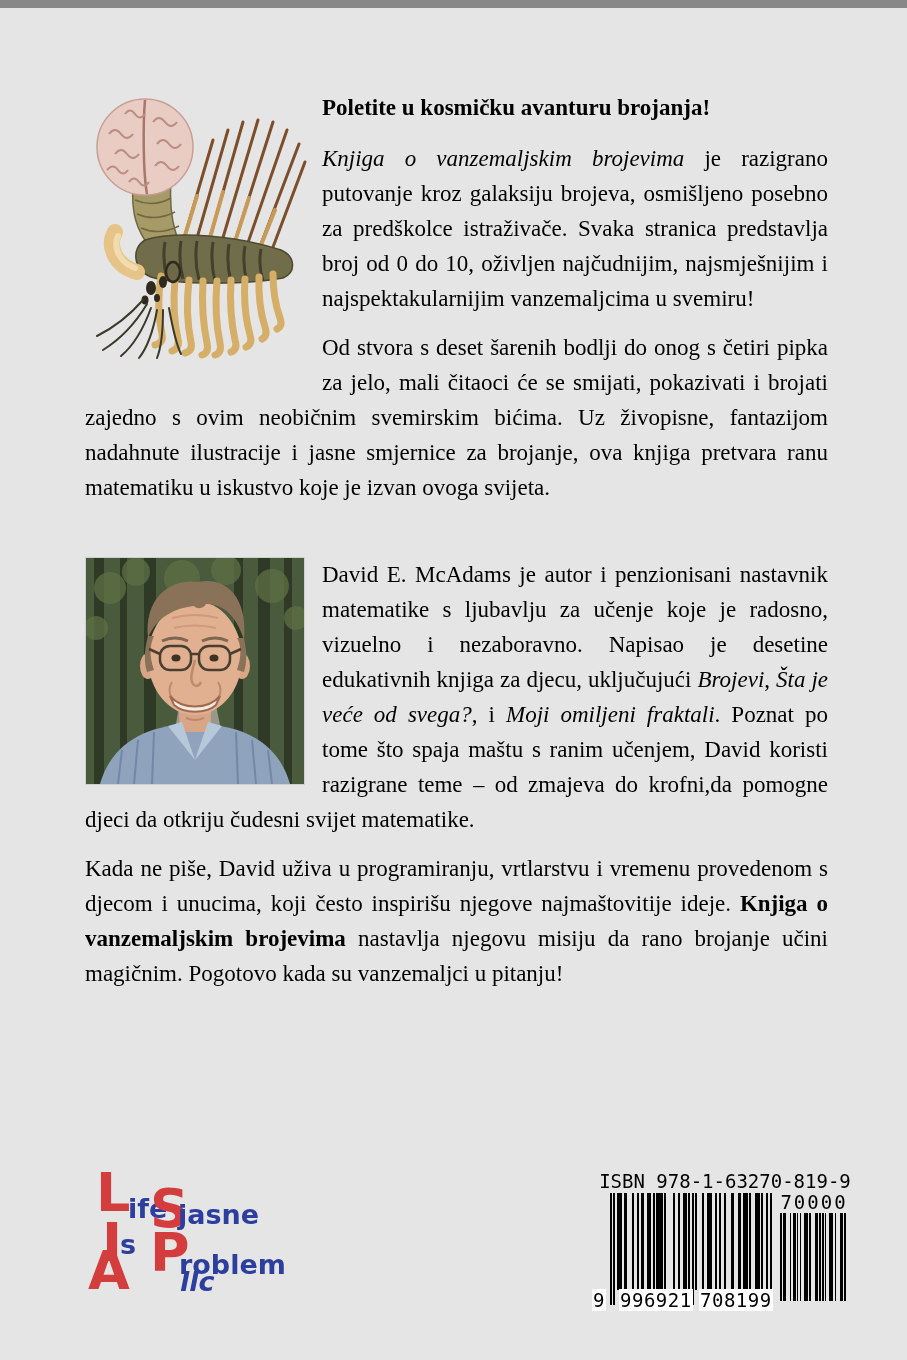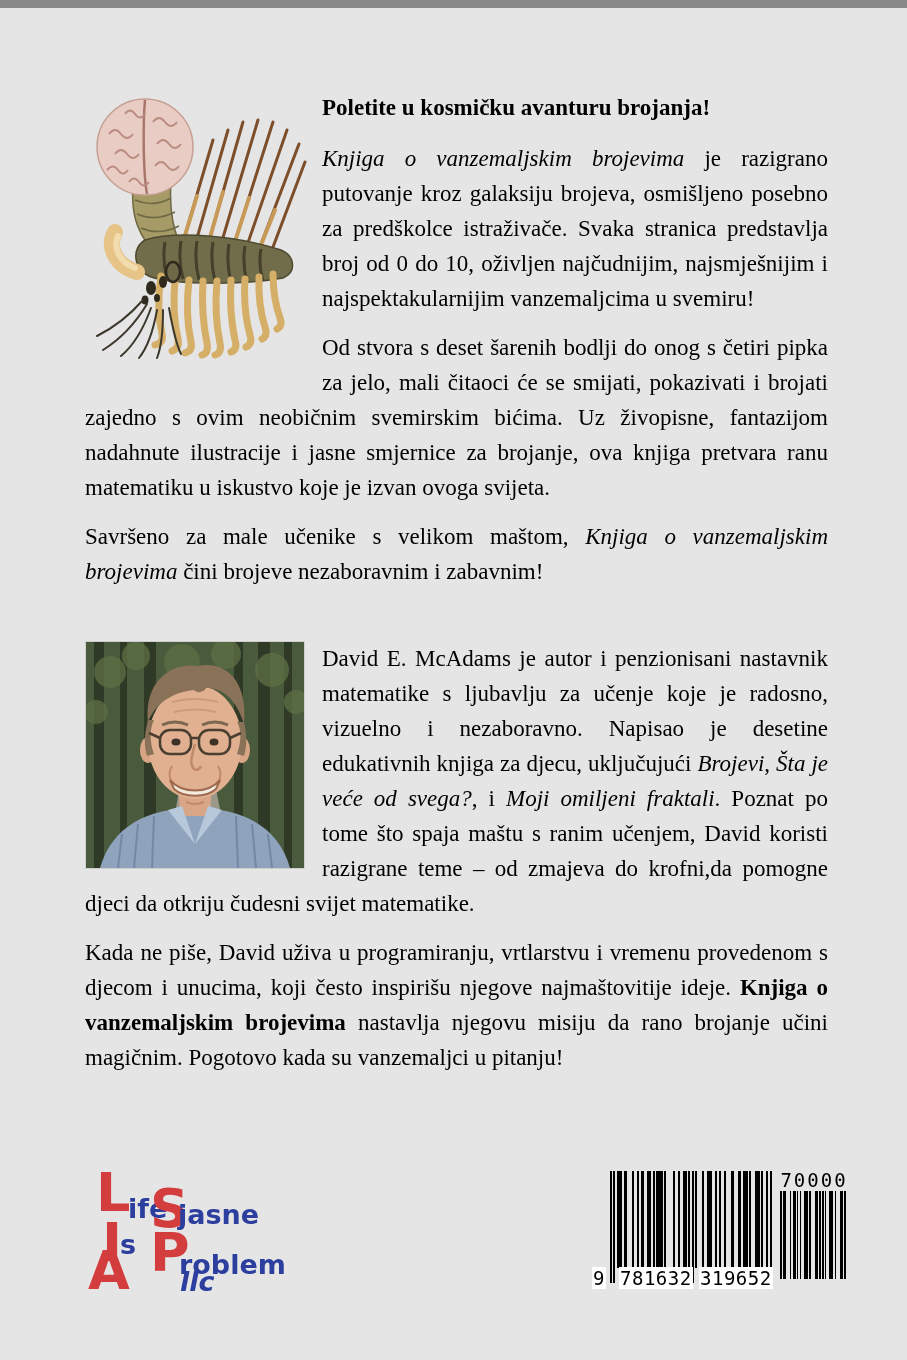--- a/index.html
+++ b/index.html
@@ -155,21 +155,20 @@
         </g>
       </svg>
     </div>
 
     <h1 class="headline">Poletite u kosmičku avanturu brojanja!</h1>
 
     <p class="body-text"><em>Knjiga o vanzemaljskim brojevima</em><span> je razigrano putovanje kroz galaksiju brojeva, osmišljeno posebno za predškolce istraživače. Svaka stranica predstavlja broj od 0 do 10, oživljen najčudnijim, najsmješnijim i najspektakularnijim vanzemaljcima u svemiru!</span></p>
 
     <p class="body-text"><span>Od stvora s deset šarenih bodlji do onog s četiri pipka za jelo, mali čitaoci će se smijati, pokazivati i brojati zajedno s ovim neobičnim svemirskim bićima. Uz živopisne, fantazijom nadahnute ilustracije i jasne smjernice za brojanje, ova knjiga pretvara ranu matematiku u iskustvo koje je izvan ovoga svijeta.</span></p>
 
-    <p class="body-text para-3"><span>Savršeno za male učenike s velikom maštom, </span><em>Knjiga o vanzemaljskim brojevima</em><span> čini brojeve nezaboravnim i zabavnim!</span></p>
 
     <div class="bio-section">
       <div class="photo-float">
         <svg width="218" height="226" viewBox="0 0 218 226">
           <rect width="218" height="226" fill="#4a5a3c"></rect>
           <g fill="#2f3a26">
             <rect x="8" y="0" width="10" height="226"></rect>
             <rect x="34" y="0" width="7" height="226"></rect>
             <rect x="58" y="0" width="12" height="226"></rect>
             <rect x="148" y="0" width="9" height="226"></rect>
@@ -243,20 +242,21 @@
     <span class="logo-small lg-tory">jasne</span>
     <span class="logo-big lg-I">I</span>
     <span class="logo-small lg-s">s</span>
     <span class="logo-big lg-P">P</span>
     <span class="logo-small lg-roblem">roblem</span>
     <span class="logo-small lg-llc">llc</span>
     <span class="logo-big lg-A">A</span>
   </div>
 
   <div class="barcode-block">
+    <div class="isbn-label">ISBN 978-1-63270-819-9</div>
     <div class="bars-area">
       <div class="main-bars" id="main-bars">
           <div style="position:absolute;left:0.00px;top:0;width:2.00px;height:112px;background:#000"></div>
           <div style="position:absolute;left:3.40px;top:0;width:2.00px;height:112px;background:#000"></div>
           <div style="position:absolute;left:6.80px;top:0;width:2.00px;height:97px;background:#000"></div>
           <div style="position:absolute;left:8.50px;top:0;width:2.00px;height:97px;background:#000"></div>
           <div style="position:absolute;left:10.20px;top:0;width:2.00px;height:97px;background:#000"></div>
           <div style="position:absolute;left:13.60px;top:0;width:2.00px;height:97px;background:#000"></div>
           <div style="position:absolute;left:15.30px;top:0;width:2.00px;height:97px;background:#000"></div>
           <div style="position:absolute;left:22.10px;top:0;width:2.00px;height:97px;background:#000"></div>
@@ -322,18 +322,18 @@
           <div style="position:absolute;left:49.00px;top:0;width:1.70px;height:88px;background:#000"></div>
           <div style="position:absolute;left:50.40px;top:0;width:1.70px;height:88px;background:#000"></div>
           <div style="position:absolute;left:51.80px;top:0;width:1.70px;height:88px;background:#000"></div>
           <div style="position:absolute;left:54.60px;top:0;width:1.70px;height:88px;background:#000"></div>
           <div style="position:absolute;left:60.20px;top:0;width:1.70px;height:88px;background:#000"></div>
           <div style="position:absolute;left:61.60px;top:0;width:1.70px;height:88px;background:#000"></div>
           <div style="position:absolute;left:64.40px;top:0;width:1.70px;height:88px;background:#000"></div>
         </div>
       <div class="digits-row">
         <span class="d-prefix">9</span>
-        <span class="d-g1">781632</span>
-        <span class="d-g2">319652</span>
+        <span class="d-g1">996921</span>
+        <span class="d-g2">708199</span>
       </div>
     </div>
   </div>
 </div>
 
 </body></html>

